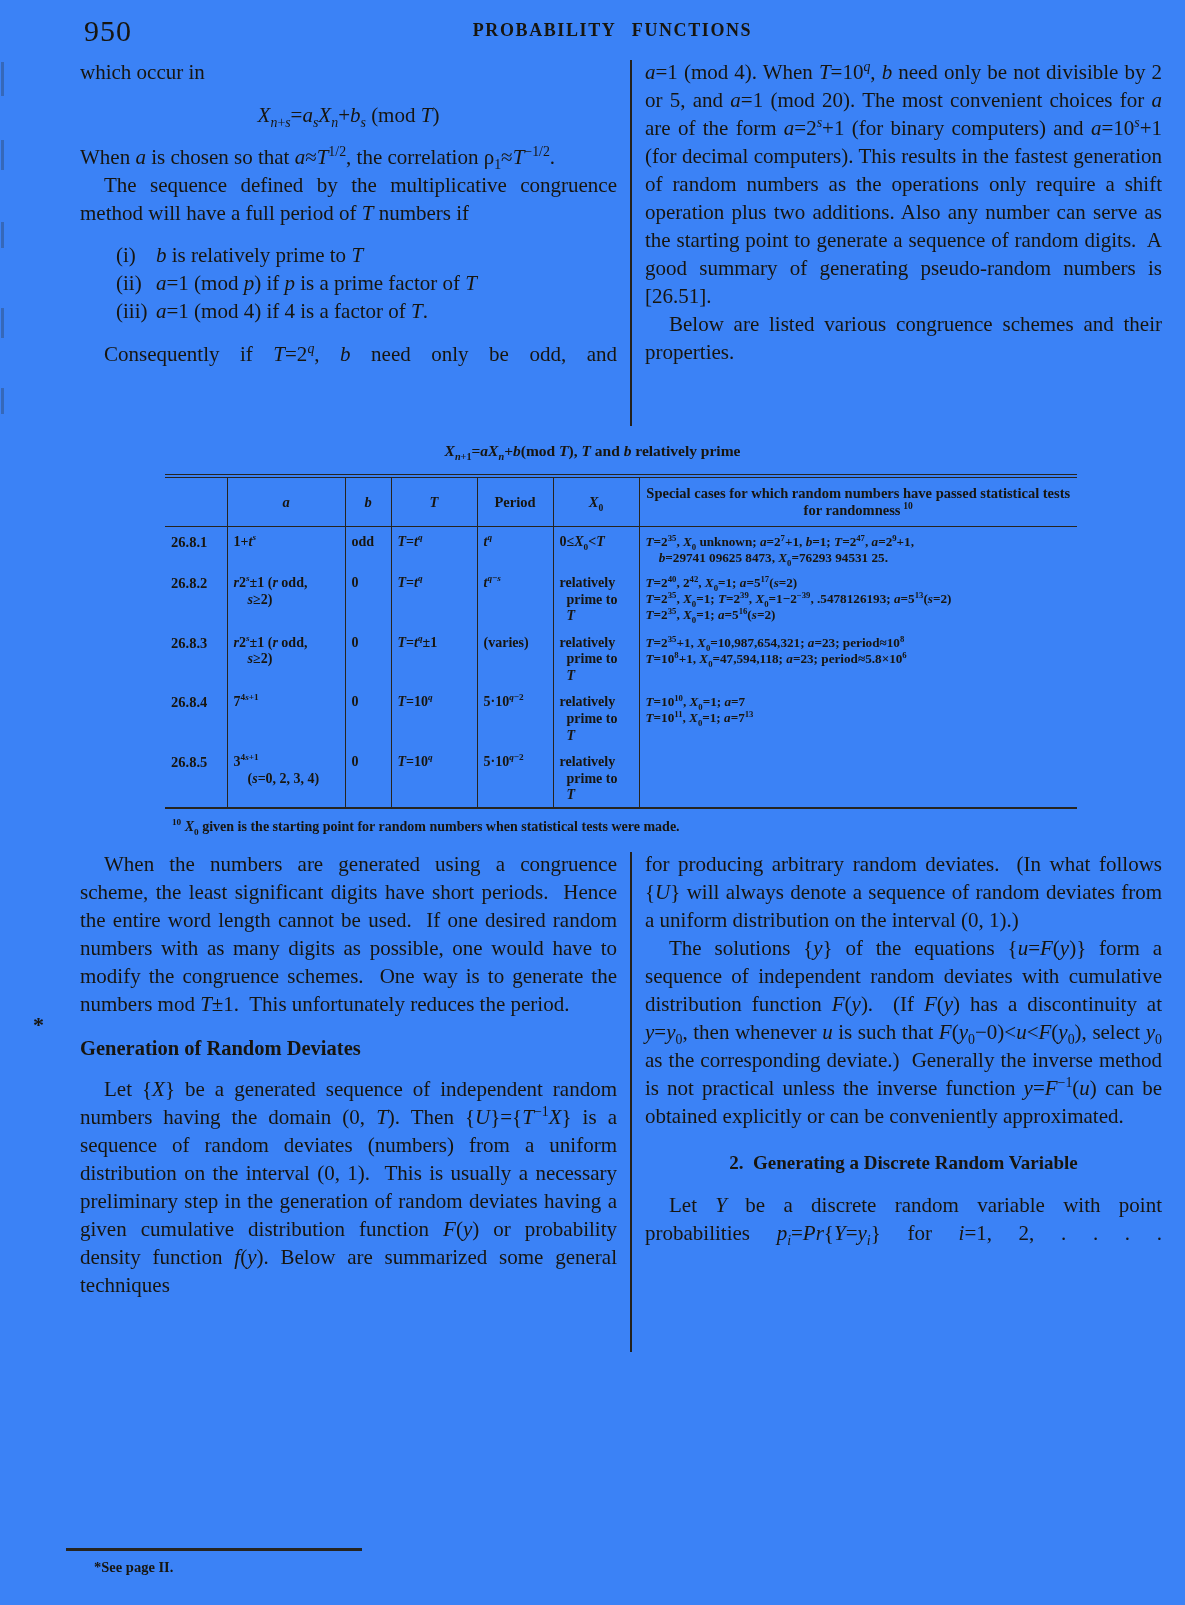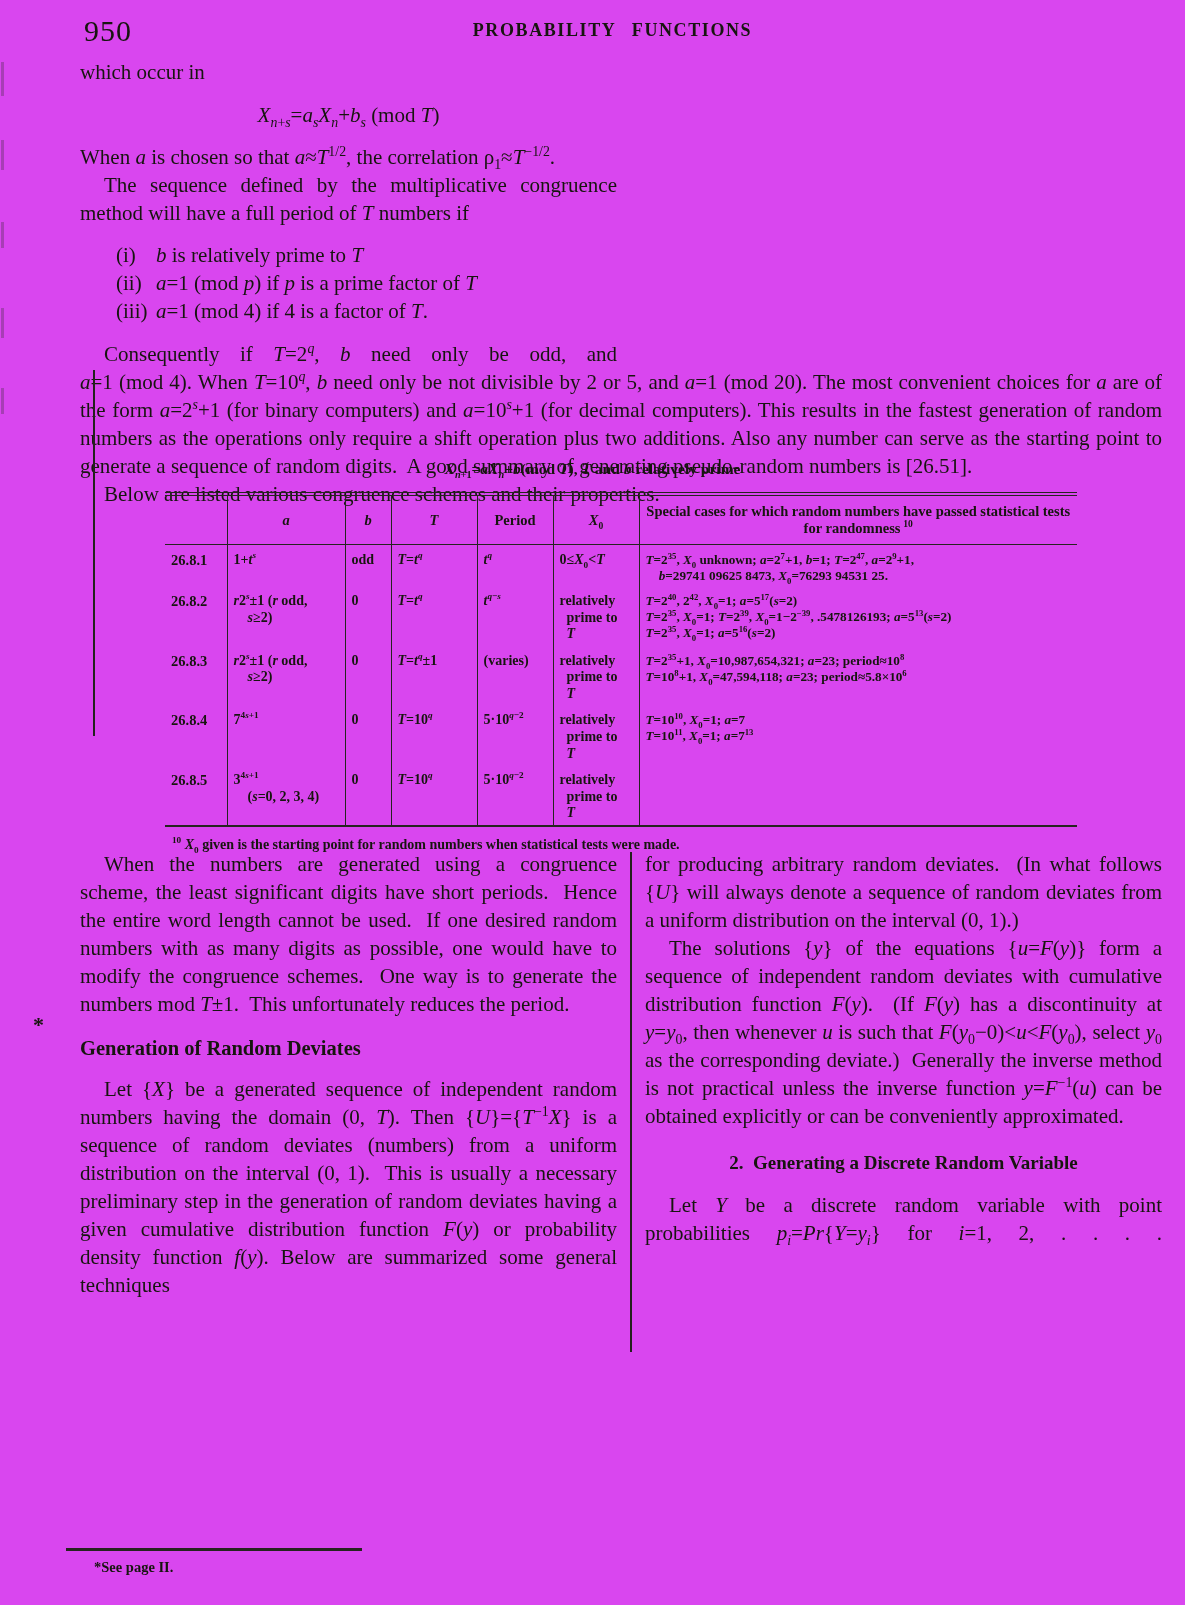--- a/index.html
+++ b/index.html
@@ -1,35 +1,35 @@
 <!DOCTYPE html>
 <html><head>
 <meta charset="utf-8">
 <style>
   html,body{margin:0;padding:0;background:#f6f4ef;}
   .page{
     position:relative;
     width:1185px;height:1605px;
-    background:#d946ef;
+    background:#3b82f6;
     font-family:"Liberation Serif","DejaVu Serif",serif;
     color:#17150f;
     overflow:hidden;
   }
   
   .scan-mark{position:absolute;left:1px;width:3px;background:rgba(40,38,34,.28);}
 
   
   .pg-header{position:absolute;top:12px;left:0;width:100%;height:40px;}
   .pg-num{position:absolute;left:84px;top:2px;font-size:30px;letter-spacing:1px;}
   .run-head{position:absolute;left:0;width:100%;text-align:center;top:8px;
     font-size:18px;font-weight:bold;letter-spacing:1.6px;word-spacing:10px;padding-left:20px;}
 
   
   .twocol{position:absolute;left:80px;width:1082px;display:flex;}
-  .top-sec{top:58px;flex-direction:column;}
+  .top-sec{top:58px;}
   .bot-sec{top:850px;}
   .col-l{width:537px;}
   .col-gap{width:28px;position:relative;flex:none;}
   .col-r{flex:1;}
   .vdivider{position:absolute;left:13px;top:2px;bottom:0;width:2px;background:#23211d;}
   .top-sec .vdivider{height:366px;}
   .bot-sec .vdivider{height:500px;}
 
   p{margin:0;font-size:21px;line-height:28px;text-align:justify;}
   .ind{text-indent:24px;}
@@ -38,21 +38,21 @@
   .romlist{margin:14px 0 15px 10px;font-size:21px;line-height:28px;}
   .romlist .row{display:flex;}
   .romlist .lbl{width:66px;flex:none;padding-left:26px;box-sizing:border-box;}
   i{font-style:italic;}
   sup{font-size:66%;line-height:0;vertical-align:super;}
   sub{font-size:66%;line-height:0;vertical-align:sub;}
 
   
   .tbl-sec{position:absolute;top:440px;left:0;width:100%;}
   .tbl-title{text-align:center;font-style:italic;font-size:18.5px;line-height:24px;}
-  .tbl-sub{text-align:center;font-size:15.5px;font-weight:bold;line-height:22px;margin-top:18px;}
+  .tbl-sub{text-align:center;font-size:15.5px;font-weight:bold;line-height:22px;margin-top:0;}
   .tbl-wrap{margin:12px 0 0 165px;width:912px;border-top:4px double #26241f;border-bottom:2px solid #26241f;}
   table.congr{border-collapse:collapse;width:100%;table-layout:fixed;
     font-size:14px;font-weight:bold;color:#17150f;}
   table.congr th,table.congr td{border-left:1.5px solid #26241f;vertical-align:top;
     padding:3px 6px;text-align:left;line-height:1.18;}
   table.congr th{border-bottom:1.5px solid #26241f;text-align:center;vertical-align:middle;
     padding:7px 4px;font-size:14.5px;}
   table.congr th:first-child,table.congr td:first-child{border-left:none;}
   table.congr td{padding-top:7px;}
   td.speccol{font-size:13.2px;}

